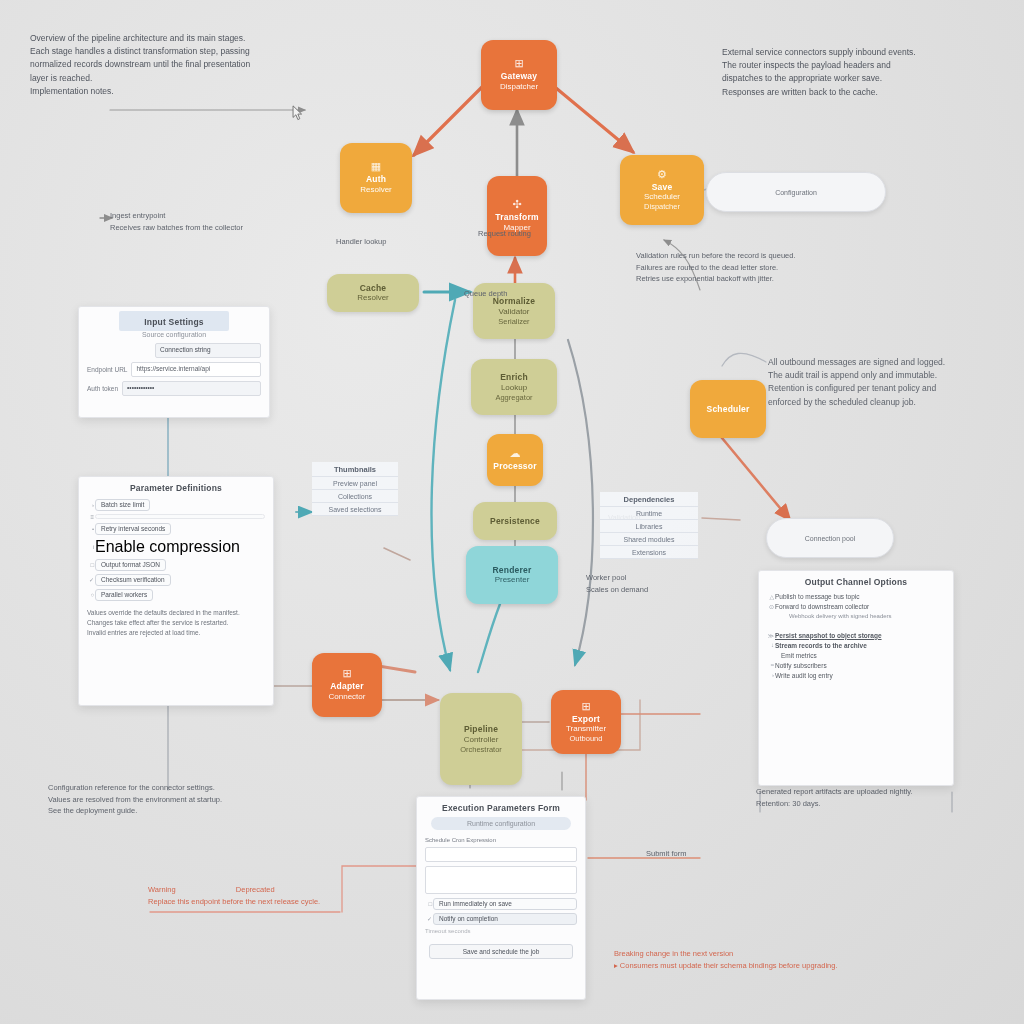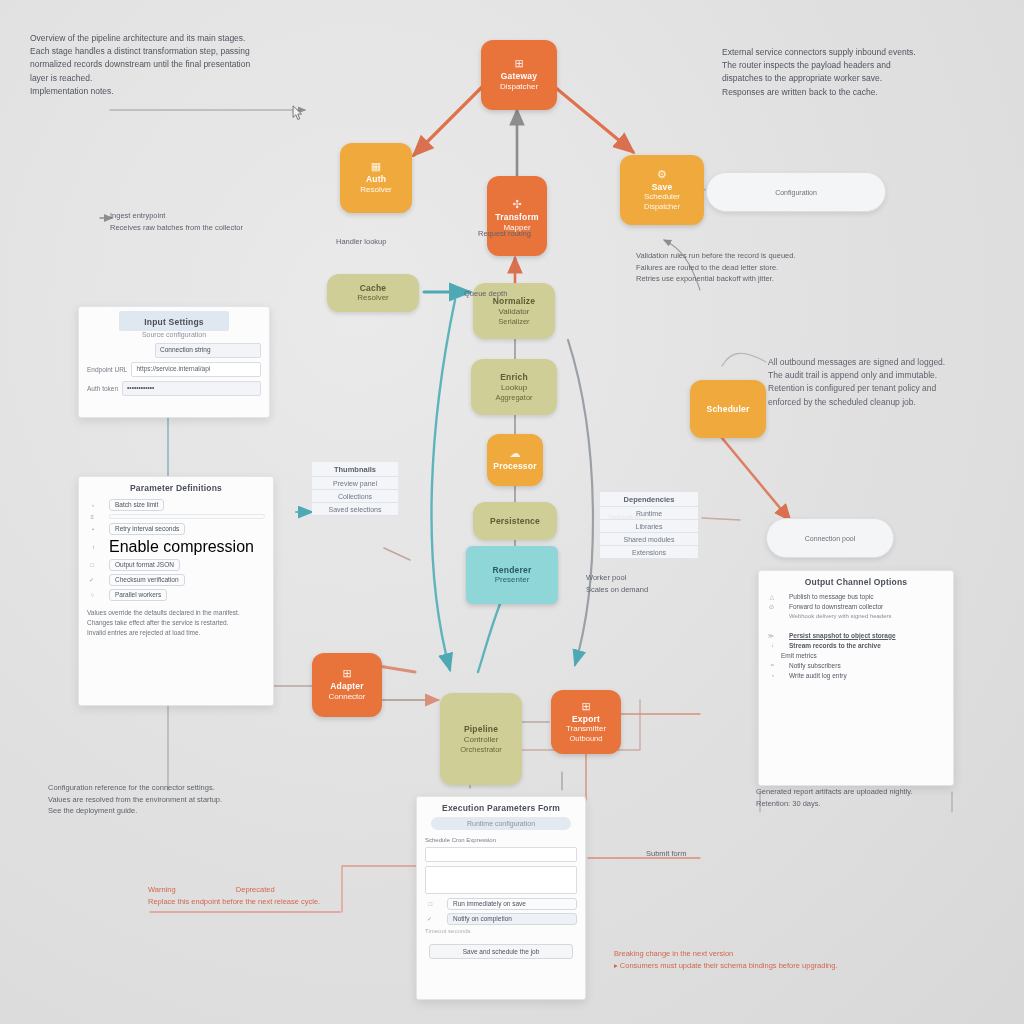--- a/index.html
+++ b/index.html
@@ -43,21 +43,21 @@
   .panel .p-title{font-size:8.5px;color:#4b5058;font-weight:700;text-align:center;
     padding:6px 4px 4px;letter-spacing:.2px;}
   .panel .p-sub{font-size:7px;color:#8d929b;text-align:center;padding-bottom:3px;}
   .row{display:flex;align-items:center;gap:4px;padding:2px 8px;}
   .row .lbl{font-size:6.5px;color:#777c86;white-space:nowrap;}
   .field{
     flex:1;border:1px solid #d9dce2;border-radius:2px;background:#fff;
     font-size:6.5px;color:#5a5f68;padding:2px 4px;min-height:9px;
   }
   .field.filled{background:#f2f4f7;color:#4a4f58;}
-  .pillrow{display:flex;align-items:center;gap:15px;padding:1.5px 8px;}
+  .pillrow{display:flex;align-items:center;gap:1px;padding:1.5px 8px;}
   .bullet{font-size:6px;color:#9aa0aa;width:7px;flex:none;text-align:right;}
   .chip{
     border:1px solid #d4d8df;border-radius:3px;background:#fafbfc;
     font-size:6.5px;color:#4d525b;padding:1.5px 5px;
   }
 
   
   .pill{
     position:absolute;border-radius:999px;background:#f4f5f7;
     border:1px solid #dcdee3;box-shadow:0 2px 5px rgba(0,0,0,.10);
@@ -212,21 +212,21 @@
       <div class="t2">Lookup</div>
       <div class="t3">Aggregator</div>
     </div>
     <div class="node" style="left: 487px; top: 434px; width: 56px; height: 52px; background: rgb(240, 169, 60);">
       <div class="glyph">☁</div>
       <div class="t1">Processor</div>
     </div>
     <div class="node olive" style="left: 473px; top: 502px; width: 84px; height: 38px; background: rgb(207, 206, 150);">
       <div class="t1">Persistence</div>
     </div>
-    <div class="node teal" style="left: 466px; top: 546px; width: 92px; height: 58px; background: rgb(143, 214, 217); border-radius: 6px;">
+    <div class="node teal" style="left: 466px; top: 546px; width: 92px; height: 58px; background: rgb(143, 214, 217);">
       <div class="t1">Renderer</div>
       <div class="t2">Presenter</div>
     </div>
     <div class="node olive" style="left: 327px; top: 274px; width: 92px; height: 38px; background: rgb(207, 206, 150);">
       <div class="t1">Cache</div>
       <div class="t2">Resolver</div>
     </div>
     <div class="node" style="left: 690px; top: 380px; width: 76px; height: 58px; background: rgb(240, 169, 60);">
       <div class="t1">Scheduler</div>
     </div>

